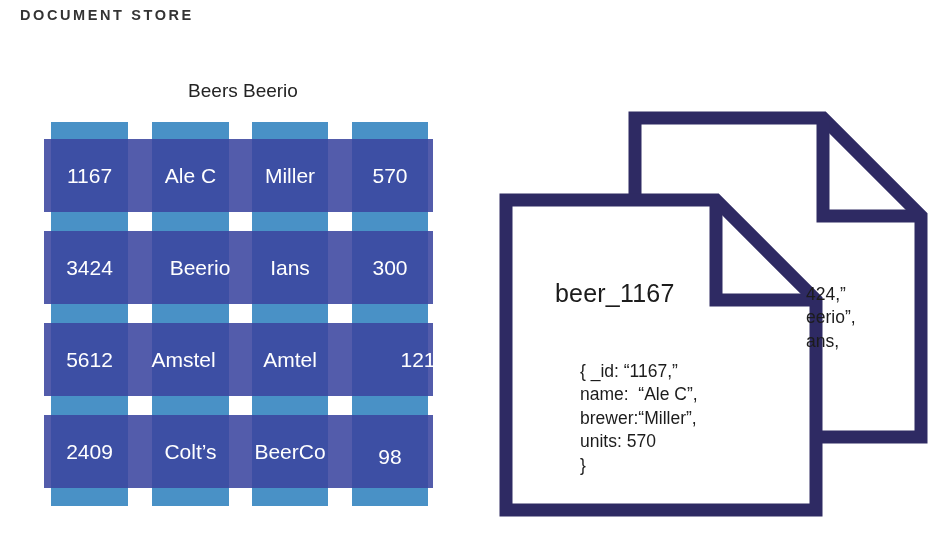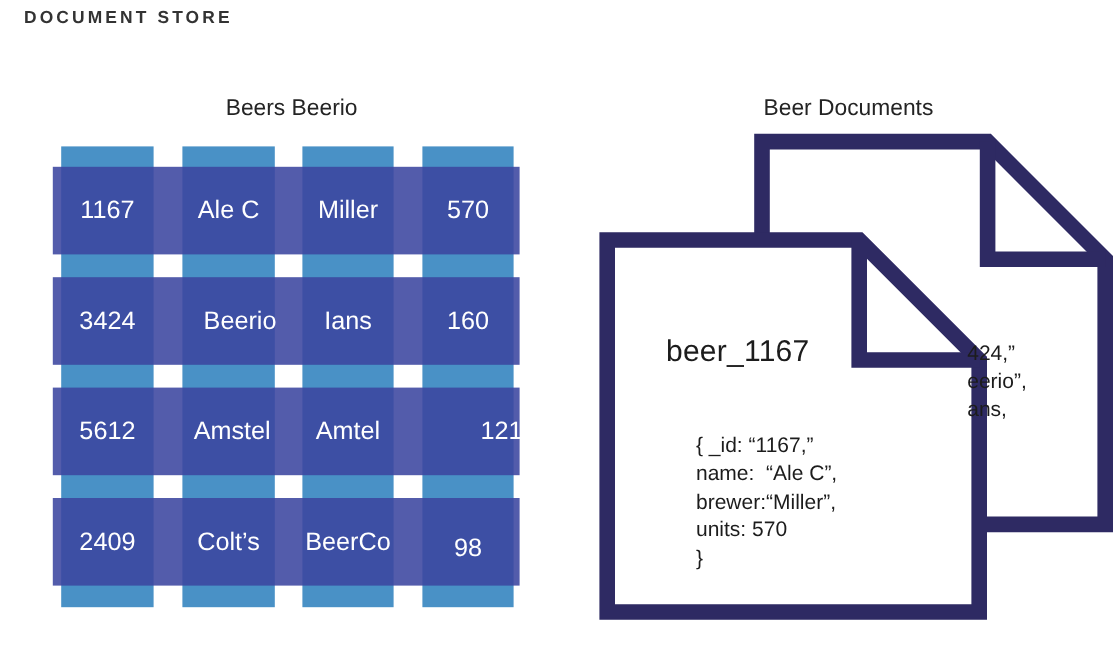--- a/index.html
+++ b/index.html
@@ -80,34 +80,33 @@
     <div class="row-band" style="left: 44px; top: 415px; width: 389px; height: 73px; background: rgb(59, 69, 159);"></div>
 
     <div class="cell" style="left: 51px; top: 139px; width: 77px; height: 73px; color: rgb(255, 255, 255);">1167</div>
     <div class="cell" style="left: 152px; top: 139px; width: 77px; height: 73px; color: rgb(255, 255, 255);">Ale C</div>
     <div class="cell" style="left: 252px; top: 139px; width: 76px; height: 73px; color: rgb(255, 255, 255);">Miller</div>
     <div class="cell" style="left: 352px; top: 139px; width: 76px; height: 73px; color: rgb(255, 255, 255);">570</div>
 
     <div class="cell" style="left: 51px; top: 231px; width: 77px; height: 73px; color: rgb(255, 255, 255);">3424</div>
     <div class="cell" style="left: 152px; top: 231px; width: 96px; height: 73px; color: rgb(255, 255, 255);">Beerio</div>
     <div class="cell" style="left: 252px; top: 231px; width: 76px; height: 73px; color: rgb(255, 255, 255);">Ians</div>
-    <div class="cell" style="left: 352px; top: 231px; width: 76px; height: 73px; color: rgb(255, 255, 255);">160</div>
+    <div class="cell" style="left: 352px; top: 231px; width: 76px; height: 73px; color: rgb(255, 255, 255);">300</div>
 
     <div class="cell" style="left: 51px; top: 323px; width: 77px; height: 73px; color: rgb(255, 255, 255);">5612</div>
-    <div class="cell" style="left: 155px; top: 323px; width: 77px; height: 73px; color: rgb(255, 255, 255);">Amstel</div>
+    <div class="cell" style="left: 145px; top: 323px; width: 77px; height: 73px; color: rgb(255, 255, 255);">Amstel</div>
     <div class="cell" style="left: 252px; top: 323px; width: 76px; height: 73px; color: rgb(255, 255, 255);">Amtel</div>
     <div class="cell" style="left: 352px; top: 323px; width: 76px; height: 73px; color: rgb(255, 255, 255); padding-left: 28px;">121</div>
 
     <div class="cell" style="left: 51px; top: 415px; width: 77px; height: 73px; color: rgb(255, 255, 255);">2409</div>
     <div class="cell" style="left: 152px; top: 415px; width: 77px; height: 73px; color: rgb(255, 255, 255);">Colt’s</div>
     <div class="cell" style="left: 252px; top: 415px; width: 76px; height: 73px; color: rgb(255, 255, 255);">BeerCo</div>
     <div class="cell" style="left: 352px; top: 415px; width: 76px; height: 83px; color: rgb(255, 255, 255);">98</div>
   </div>
 
-  <div class="panel-title" id="docs-title" style="color: rgb(36, 36, 36);">Beer Documents</div>
 
   <div id="docs-graphic">
     <svg width="433" height="430" viewBox="0 0 433 430">
 
       <path d="M 137 18 L 325 18 L 423 116 L 423 337 L 137 337 Z" fill="#ffffff" stroke="#2e2a63" stroke-width="13" stroke-linejoin="miter"></path>
       <path d="M 325 18 L 325 116 L 423 116" fill="none" stroke="#2e2a63" stroke-width="13" stroke-linejoin="miter"></path>
 
       <path d="M 8 100 L 218 100 L 318 200 L 318 410 L 8 410 Z" fill="#ffffff" stroke="#2e2a63" stroke-width="13" stroke-linejoin="miter"></path>
       <path d="M 218 100 L 218 200 L 318 200" fill="none" stroke="#2e2a63" stroke-width="13" stroke-linejoin="miter"></path>
     </svg>

